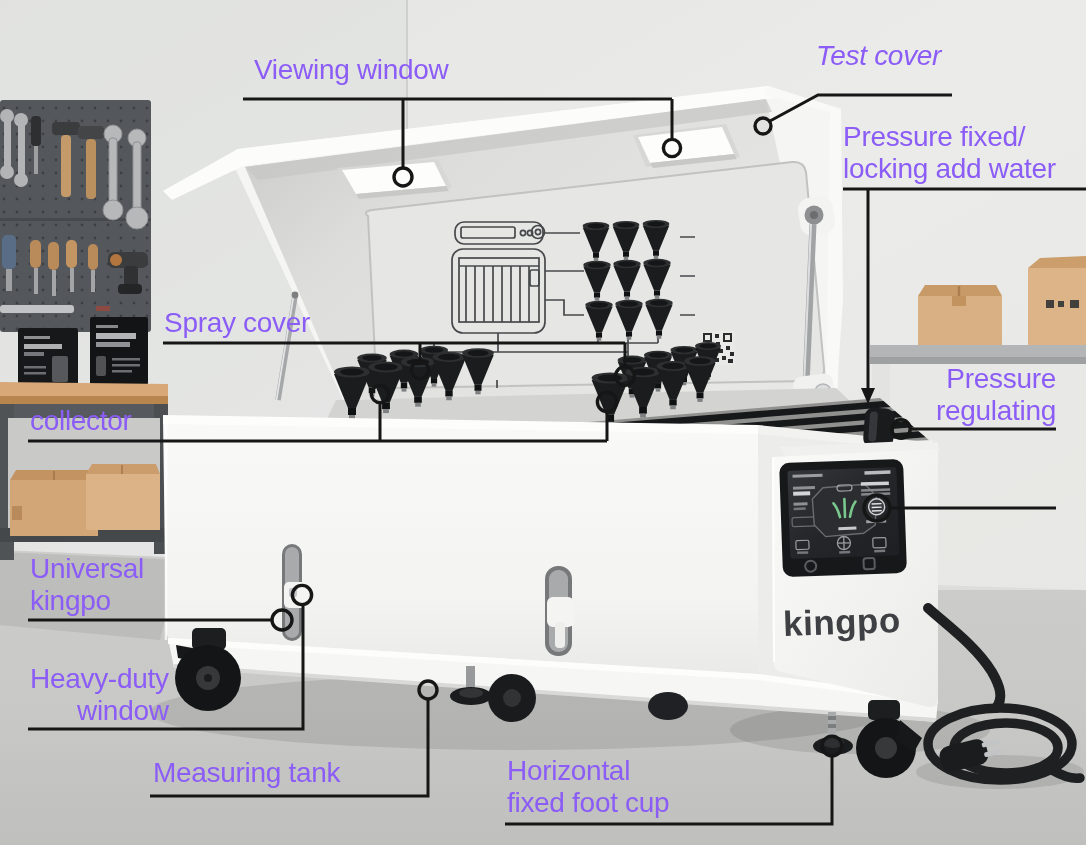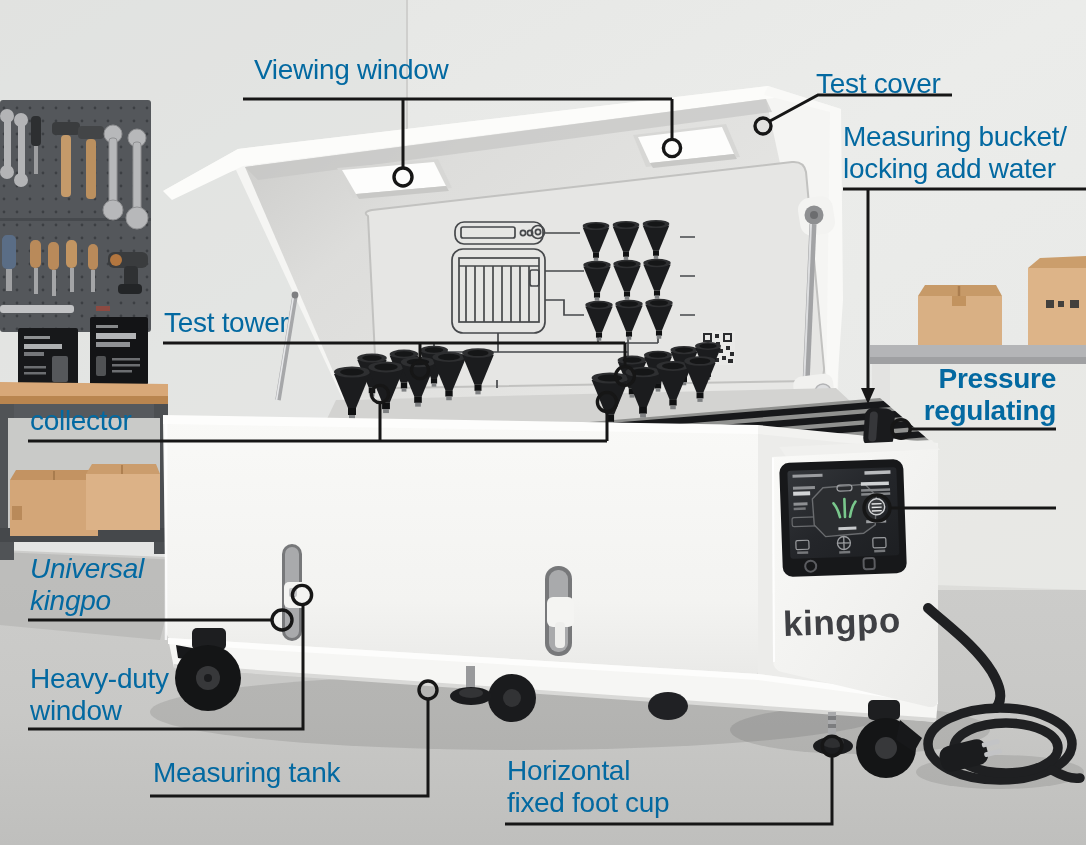--- a/index.html
+++ b/index.html
@@ -3,21 +3,21 @@
 <meta charset="utf-8">
 <style>
   html,body{margin:0;padding:0;background:#9a9a98;}
   .stage{
     position:relative;width:1086px;height:845px;overflow:hidden;
     background:#e9eae8;
     font-family:"Liberation Sans", sans-serif;
   }
   .stage svg{position:absolute;left:0;top:0;}
   .label{
-    position:absolute;color:#0369a1;font-size:28px;line-height:31px;
+    position:absolute;color:#8b5cf6;font-size:28px;line-height:31px;
     letter-spacing:-0.3px;white-space:nowrap;z-index:5;
   }
   .label.right{text-align:right;}
   .label.small-lh{line-height:32px;}
 </style>
 </head>
 <body>
 
 <div class="stage">
 
@@ -496,49 +496,49 @@
 
     <path d="M505,824 H832 V757"></path>
     <circle cx="832" cy="746" r="9.8" stroke-width="3.4"></circle>
   </g>
 </svg>
 
 <div class="label" style="left:254px;top:54px;">
   <span>Viewing window</span>
 </div>
 
-<div class="label" style="left:816px;top:68px;">
+<div class="label" style="left:816px;top:40px;font-style:italic;">
   <span>Test cover</span>
 </div>
 
 <div class="label small-lh" style="left:843px;top:121px;">
-  <div>Measuring bucket/</div>
+  <div>Pressure fixed/</div>
   <div>locking add water</div>
 </div>
 
 <div class="label" style="left:164px;top:307px;">
-  <span>Test tower</span>
+  <span>Spray cover</span>
 </div>
 
 <div class="label" style="left:30px;top:405px;text-align:center;">
   <span>collector</span>
 </div>
 
-<div class="label right small-lh" style="left:896px;top:363px;width:160px;font-weight:bold;">
+<div class="label right small-lh" style="left:896px;top:363px;width:160px;">
   <div>Pressure</div>
   <div>regulating</div>
 </div>
 
 
-<div class="label small-lh" style="left:30px;top:553px;font-style:italic;">
+<div class="label small-lh" style="left:30px;top:553px;">
   <div>Universal</div>
   <div>kingpo</div>
 </div>
 
-<div class="label small-lh" style="left:30px;top:663px;">
+<div class="label small-lh" style="left:30px;top:663px;text-align:right;">
   <div>Heavy-duty</div>
   <div>window</div>
 </div>
 
 <div class="label small-lh" style="left:507px;top:755px;">
   <div>Horizontal</div>
   <div>fixed foot cup</div>
 </div>
 
 <div class="label" style="left:153px;top:757px;">

